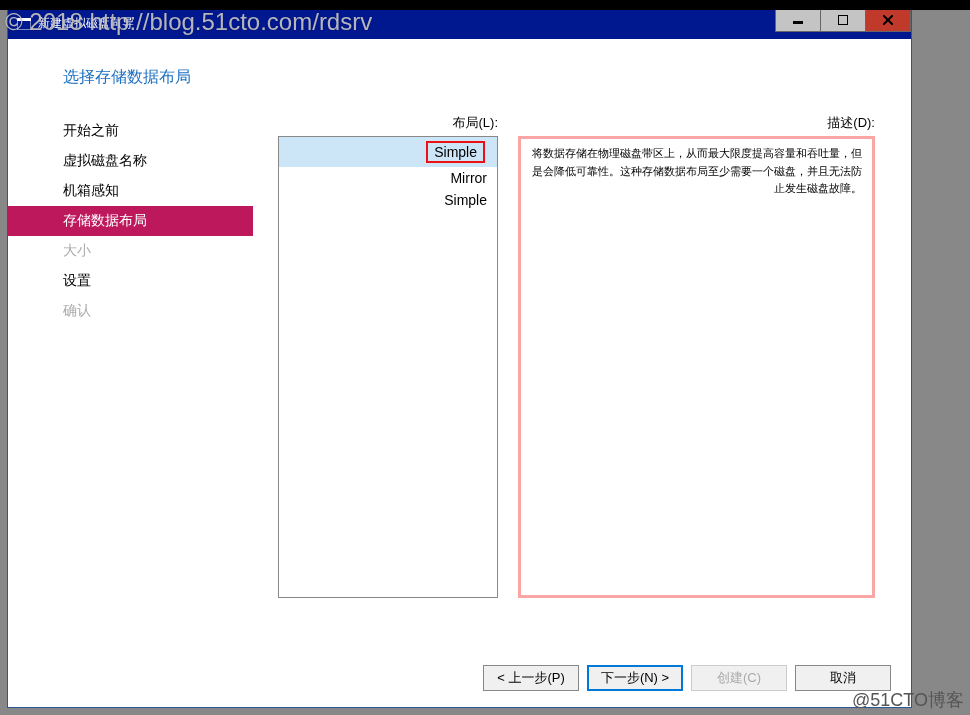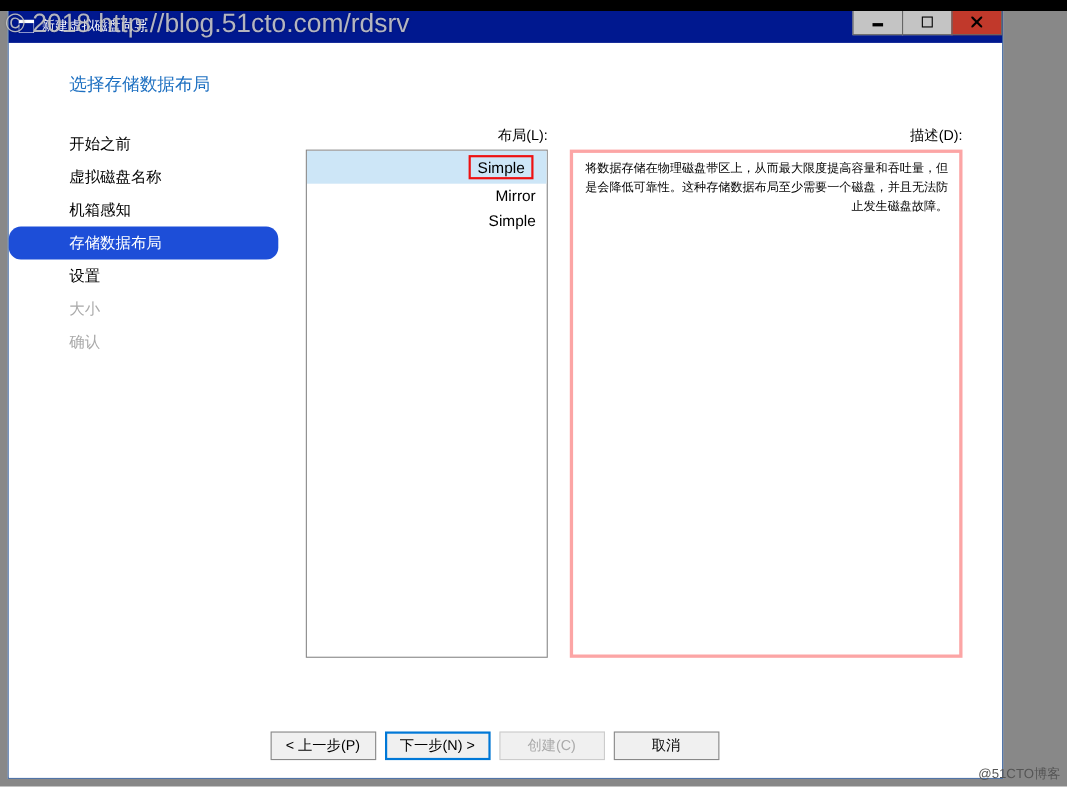--- a/index.html
+++ b/index.html
@@ -80,23 +80,22 @@
       width: 245px;
       padding: 10px 0 0 0;
     }
     .sidebar-item {
       padding: 6px 12px 6px 55px;
       font-size: 14px;
       color: #000;
       cursor: pointer;
     }
     .sidebar-item.selected {
-      background: #1d4ed8;
+      background: #be185d;
       color: #fff;
-      border-radius: 11px;
     }
     .sidebar-item.disabled { color: #aaa; }
     .main-panel {
       flex: 1;
       display: flex;
       gap: 20px;
       padding-left: 25px;
       padding-top: 8px;
       text-align: right;
     }
@@ -128,21 +127,21 @@
       border: 3px solid #fca5a5;
       flex: 1;
       max-height: 462px;
       padding: 6px 10px;
       font-size: 11px;
       line-height: 1.6;
       overflow: auto;
     }
     .button-row {
       display: flex;
-      justify-content: center;
+      justify-content: flex-end;
       gap: 8px;
       padding: 14px 20px 16px 0;
       border-top: 0px solid #ddd;
     }
     .btn {
       min-width: 96px;
       height: 26px;
       border: 1px solid #888;
       background: #f0f0f0;
       font-size: 13px;
@@ -161,21 +160,21 @@
       font-size: 24px;
       font-family: Arial, sans-serif;
       z-index: 100;
       pointer-events: none;
       text-shadow: 0 0 2px rgba(0,0,0,0.3);
     }
     .watermark-bottom {
       position: absolute;
       bottom: 3px; right: 6px;
       color: #555;
-      font-size: 12px;
+      font-size: 18px;
       z-index: 100;
       pointer-events: none;
     }
     .toptext {
       position: absolute;
       top: -4px;
       left: 0;
       width: 970px;
       height: 14px;
       color: #fff;
@@ -221,22 +220,22 @@
 
   <div class="body-area">
     <div class="header-title">选择存储数据布局</div>
 
     <div class="content-row">
       <div class="sidebar">
         <div class="sidebar-item">开始之前</div>
         <div class="sidebar-item">虚拟磁盘名称</div>
         <div class="sidebar-item">机箱感知</div>
         <div class="sidebar-item selected">存储数据布局</div>
+        <div class="sidebar-item disabled">大小</div>
         <div class="sidebar-item">设置</div>
-        <div class="sidebar-item disabled">大小</div>
         <div class="sidebar-item disabled">确认</div>
       </div>
 
       <div class="main-panel">
         <div class="layout-col">
           <div class="panel-label">布局(L):</div>
           <div class="listbox">
             <div class="list-item selected">
               <span class="highlight-box">Simple</span>
             </div>

